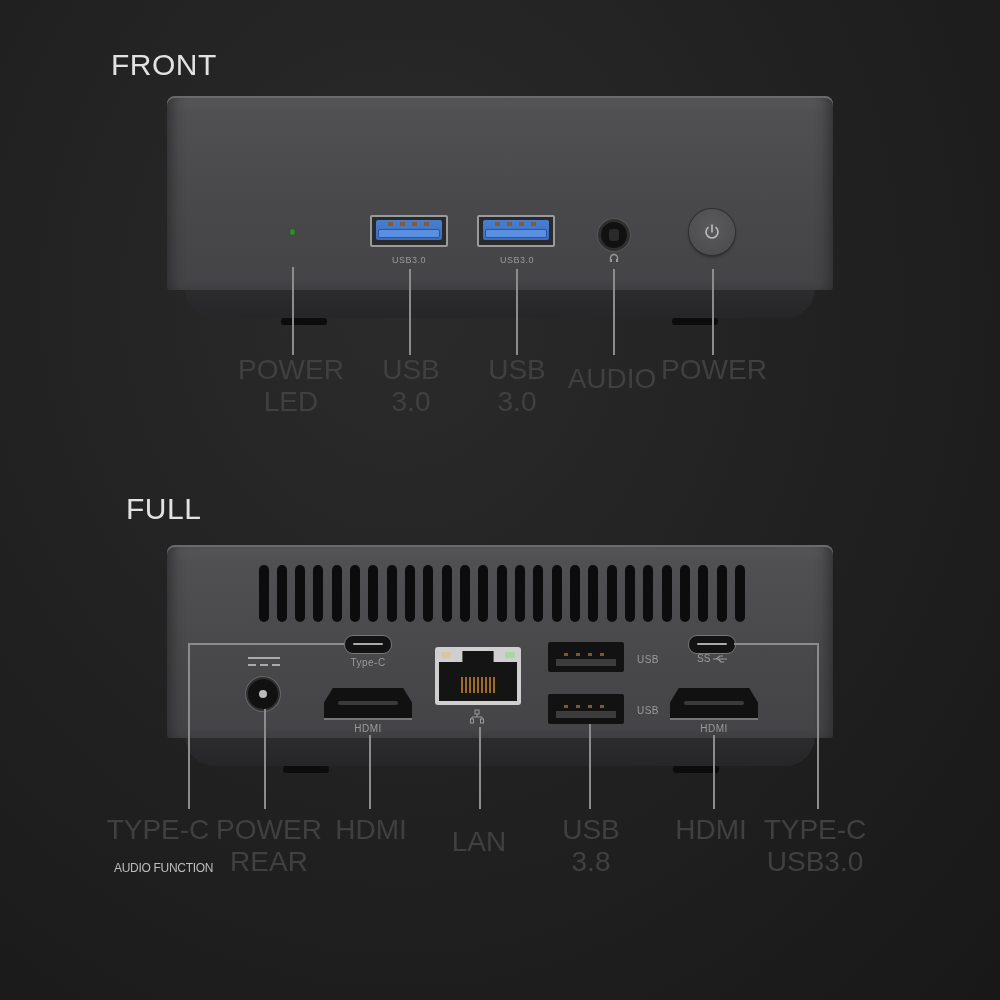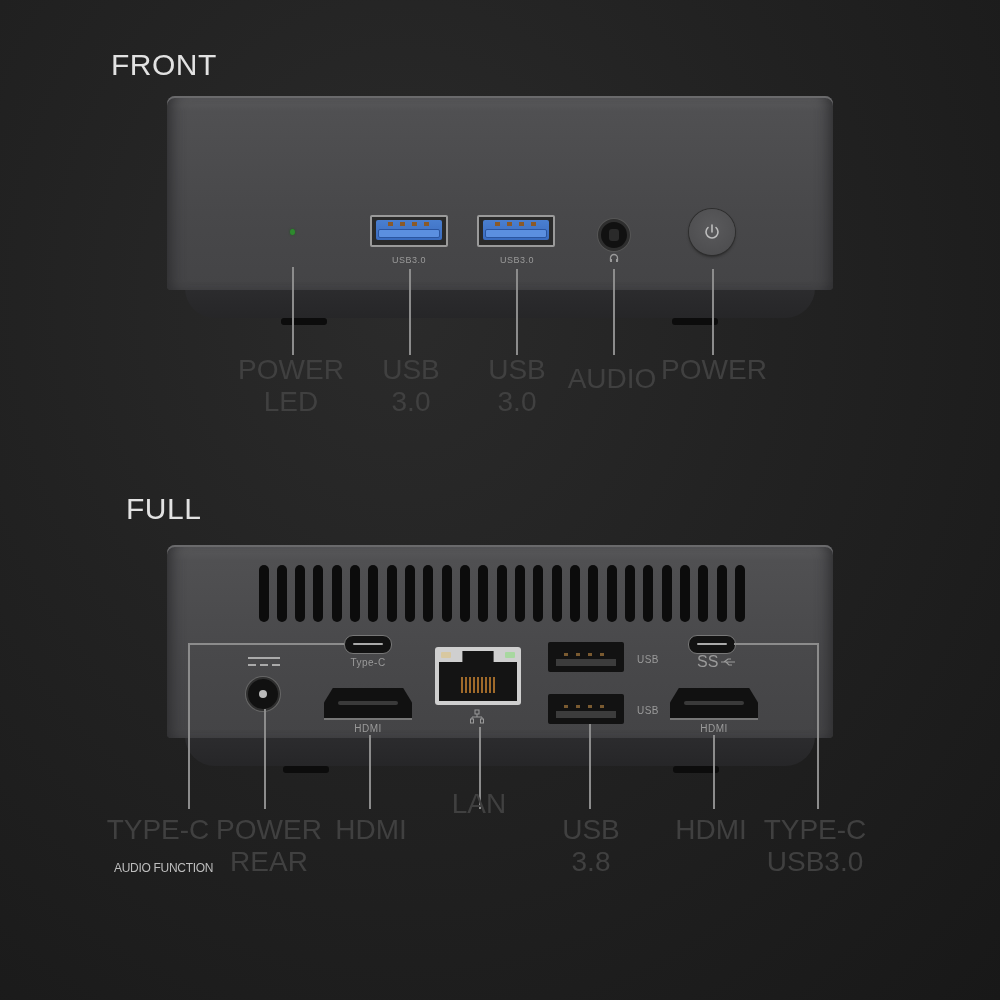--- a/index.html
+++ b/index.html
@@ -195,21 +195,21 @@
     <div class="pin" style="left:16px"></div>
       <div class="pin" style="left:28px"></div>
       <div class="pin" style="left:40px"></div>
       <div class="pin" style="left:52px"></div>
     <div class="tongue"></div>
   </div>
   <div class="small-mark" style="left:648px;top:705px;font-size:10px;">USB</div>
 
   <div class="typec" style="left:688px;top:635px;"></div>
   <div class="abs" style="left:697px;top:653px;display:flex;align-items:center;gap:2px;">
-    <span style="font-size:16px;color:#9a9a9a;">SS</span>
+    <span style="font-size:10px;color:#9a9a9a;">SS</span>
     <svg width="16" height="10" viewBox="0 0 16 10">
       <path d="M1 5 H15 M4 5 L8 2 H11 M6 5 L9 8 H12" fill="none" stroke="#9a9a9a" stroke-width="1.2"></path>
     </svg>
   </div>
 
   <div class="hdmi" style="left:670px;top:688px;"></div>
   <div class="small-mark" style="left:714px;top:723px;font-size:10px;">HDMI</div>
 </div>
 
 <div class="hline" style="left:188px;top:643px;width:156px;"></div>
@@ -226,21 +226,21 @@
   <div>TYPE-C</div>
 </div>
 <div class="abs sublabel" style="left:114px;top:861px;">AUDIO FUNCTION</div>
 <div class="abs label" style="left:269px;top:814px;">
   <div>POWER</div>
     <div>REAR</div>
 </div>
 <div class="abs label" style="left:371px;top:814px;">
   <div>HDMI</div>
 </div>
-<div class="abs label" style="left:479px;top:788px;">
+<div class="abs label" style="left:479px;top:826px;">
   <div>LAN</div>
 </div>
 <div class="abs label" style="left:591px;top:814px;">
   <div>USB</div>
     <div>3.8</div>
 </div>
 <div class="abs label" style="left:711px;top:814px;">
   <div>HDMI</div>
 </div>
 <div class="abs label" style="left:815px;top:814px;">

